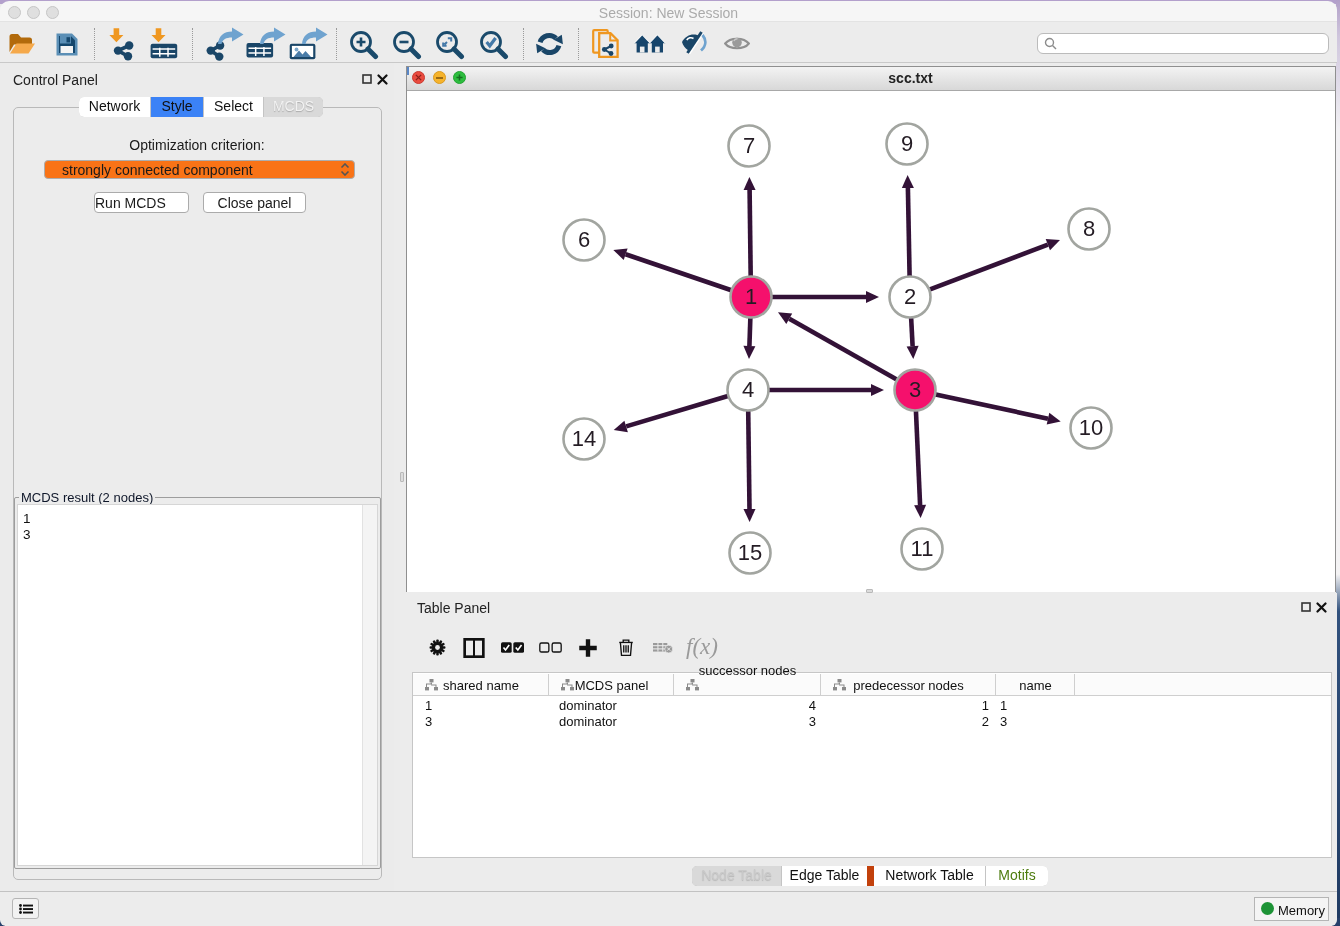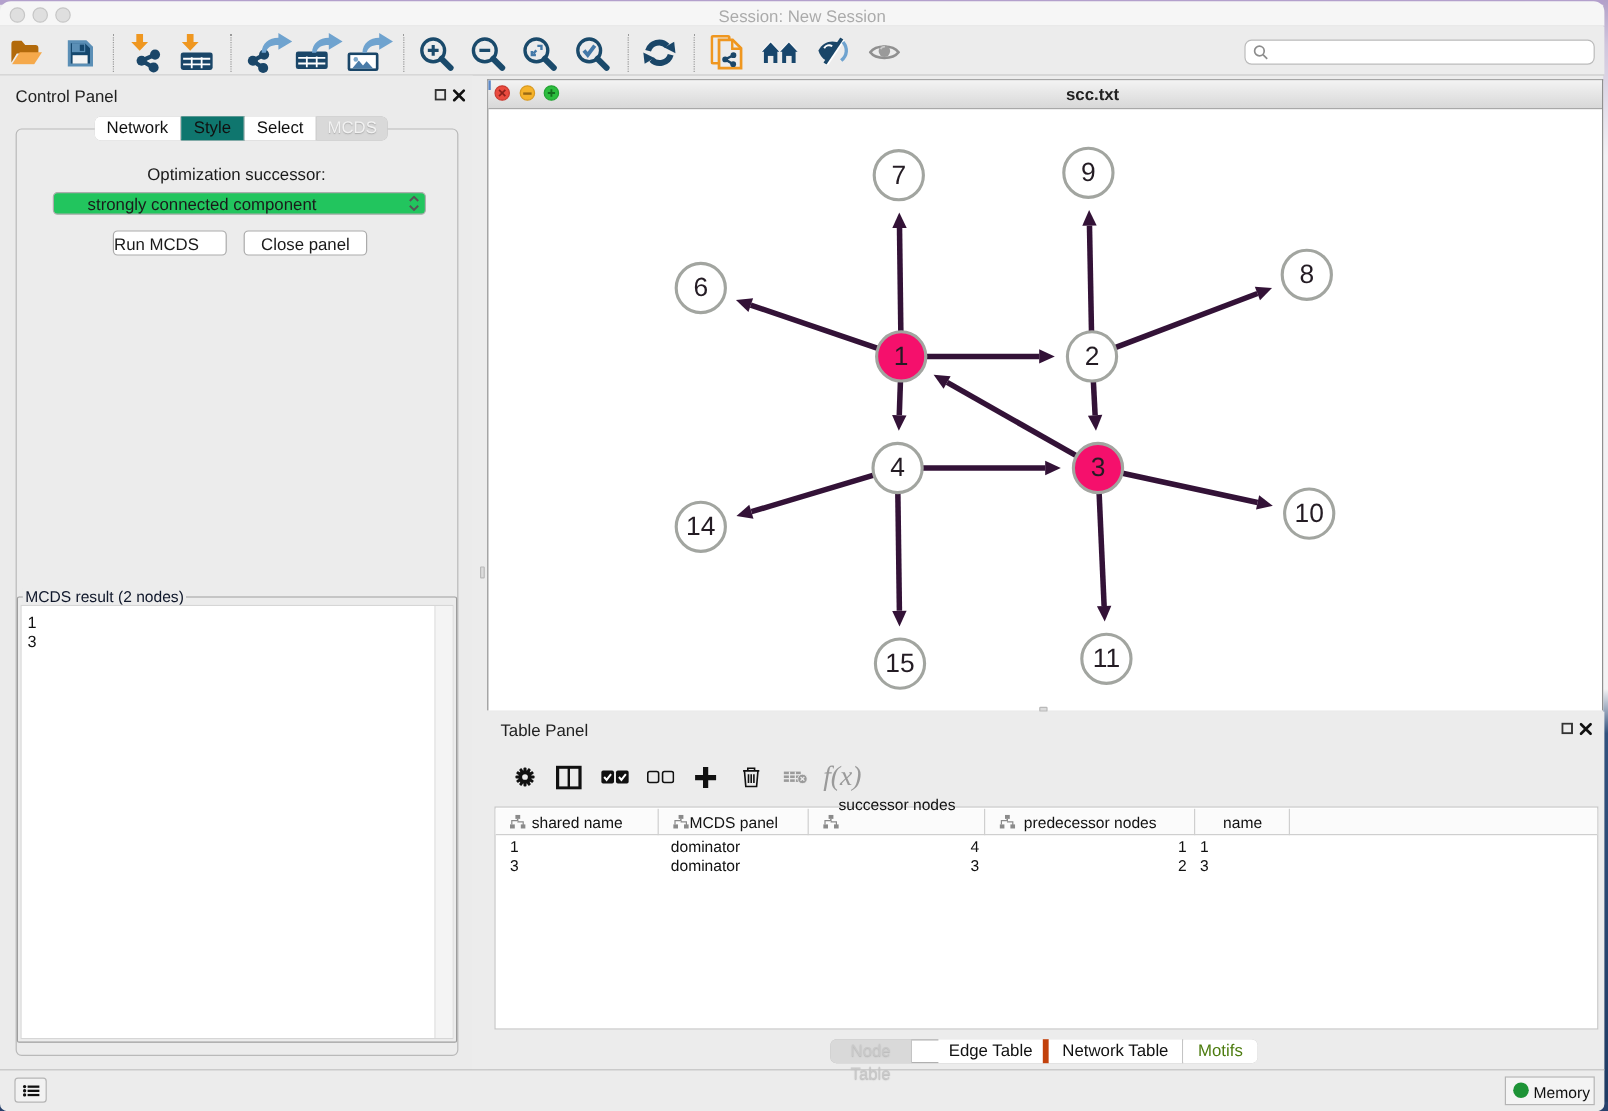--- a/index.html
+++ b/index.html
@@ -157,26 +157,26 @@
     <rect x="1" y="1" width="8" height="8" fill="none" stroke="#333" stroke-width="1.6"></rect>
   </svg>
 <svg class="ic" style="left:377px;top:74px" width="11" height="11" viewBox="0 0 11 11">
     <path d="M1.5 1.5 L9.5 9.5 M9.5 1.5 L1.5 9.5" stroke="#111" stroke-width="2.2" stroke-linecap="round"></path>
   </svg>
 
 <div class="abs" style="left:13px;top:107px;width:369px;height:773px;border:1px solid #b9b9b9;border-radius:5px;background:#ececec"></div>
 
 <div class="abs" style="left:79px;top:97px;width:244px;height:20px;border:1px solid #b0b0b0;border-radius:5px;background:#fff"></div>
 <div class="abs" style="left:79px;top:97px;width:72px;height:20px;border-right:1px solid #c4c4c4;font-size:14px;color:#111;text-align:center;line-height:19px;border-radius:5px 0 0 5px;background:#fff">Network</div>
-<div class="abs" style="left:151px;top:97px;width:53px;height:20px;border-right:1px solid #c4c4c4;font-size:14px;color:#111;text-align:center;line-height:19px;background:#0f766e">Style</div>
+<div class="abs" style="left:151px;top:97px;width:53px;height:20px;border-right:1px solid #c4c4c4;font-size:14px;color:#111;text-align:center;line-height:19px;background:#3b82f6">Style</div>
 <div class="abs" style="left:204px;top:97px;width:60px;height:20px;border-right:1px solid #c4c4c4;font-size:14px;color:#111;text-align:center;line-height:19px;background:#fff">Select</div>
 <div class="abs" style="left:264px;top:97px;width:59px;height:20px;font-size:14px;color:#f2f2f2;text-align:center;line-height:19px;border-radius:0 5px 5px 0;background:#d9d9d9;text-shadow:0 1px 1px #aaa">MCDS</div>
 
-<div class="abs" style="left:0px;top:137px;width:394px;text-align:center;font-size:14px;color:#1a1a1a">Optimization successor:</div>
-<div class="abs" style="left:44px;top:160px;width:311px;height:19px;background:#22c55e;border:1px solid #adadad;border-radius:4px;font-size:14px;color:#1a1a1a;line-height:18px;padding-left:28px">strongly connected component</div>
+<div class="abs" style="left:0px;top:137px;width:394px;text-align:center;font-size:14px;color:#1a1a1a">Optimization criterion:</div>
+<div class="abs" style="left:44px;top:160px;width:311px;height:19px;background:#f97316;border:1px solid #adadad;border-radius:4px;font-size:14px;color:#1a1a1a;line-height:18px;padding-left:17px">strongly connected component</div>
 <svg class="ic" style="left:340px;top:163px" width="10" height="13" viewBox="0 0 10 13">
     <path d="M1.5 4.5 L5 1 L8.5 4.5 M1.5 8.5 L5 12 L8.5 8.5" stroke="#555" stroke-width="1.6" fill="none"></path>
   </svg>
 <div class="abs" style="left:94px;top:192px;width:95px;height:21px;background:#fff;border:1px solid #ababab;border-radius:4px;font-size:14px;color:#1a1a1a;line-height:20px">Run MCDS</div>
 <div class="abs" style="left:203px;top:192px;width:103px;height:21px;background:#fff;border:1px solid #ababab;border-radius:4px;font-size:14px;color:#1a1a1a;text-align:center;line-height:20px">Close panel</div>
 
 <div class="abs" style="left:14px;top:497px;width:367px;height:372px;border:1px solid #9d9d9d;border-radius:2px"></div>
 <div class="abs" style="left:19px;top:490px;background:#ececec;font-size:13px;color:#0f172a;padding:0 2px">MCDS result (2 nodes)</div>
 <div class="abs" style="left:17px;top:504px;width:361px;height:362px;background:#fff;border:1px solid #d6d6d6"></div>
 <div class="abs" style="left:362px;top:505px;width:15px;height:360px;background:#f4f4f4;border-left:1px solid #e2e2e2"></div>
@@ -369,22 +369,22 @@
 <div class="abs" style="left:674px;top:698px;width:142px;text-align:right;font-size:13px;color:#111">4</div>
 <div class="abs" style="left:821px;top:698px;width:168px;text-align:right;font-size:13px;color:#111">1</div>
 <div class="abs" style="left:1000px;top:698px;font-size:13px;color:#111">1</div>
 <div class="abs" style="left:425px;top:714px;font-size:13px;color:#111">3</div>
 <div class="abs" style="left:559px;top:714px;font-size:13px;color:#111">dominator</div>
 <div class="abs" style="left:674px;top:714px;width:142px;text-align:right;font-size:13px;color:#111">3</div>
 <div class="abs" style="left:821px;top:714px;width:168px;text-align:right;font-size:13px;color:#111">2</div>
 <div class="abs" style="left:1000px;top:714px;font-size:13px;color:#111">3</div>
 
 <div class="abs" style="left:692px;top:866px;width:356px;height:20px;border:1px solid #b0b0b0;border-radius:5px;background:#fff"></div>
-<div class="abs" style="left:692px;top:866px;width:68px;height:20px;font-size:14px;color:#c9c9c9;text-align:center;line-height:19px;border-radius:5px 0 0 5px;background:#d9d9d9;text-shadow:0 1px 1px #b5b5b5;border-right:1px solid #c4c4c4">Node Table</div>
-<div class="abs" style="left:782px;top:866px;width:92px;height:20px;font-size:14px;color:#111;text-align:center;line-height:19px;background:#fff;border-right:5px solid #c2410c">Edge Table</div>
+<div class="abs" style="left:692px;top:866px;width:90px;height:20px;font-size:14px;color:#c9c9c9;text-align:center;line-height:19px;border-radius:5px 0 0 5px;background:#d9d9d9;text-shadow:0 1px 1px #b5b5b5;border-right:1px solid #c4c4c4">Node Table</div>
+<div class="abs" style="left:782px;top:866px;width:92px;height:20px;font-size:14px;color:#111;text-align:center;line-height:19px;background:#fff;border-right:7px solid #c2410c">Edge Table</div>
 <div class="abs" style="left:874px;top:866px;width:112px;height:20px;font-size:14px;color:#111;text-align:center;line-height:19px;background:#fff;border-right:1px solid #c4c4c4">Network Table</div>
 <div class="abs" style="left:986px;top:866px;width:62px;height:20px;font-size:14px;color:#4d7c0f;text-align:center;line-height:19px;border-radius:0 5px 5px 0;background:#fff">Motifs</div>
 
 <div class="abs" style="left:0;top:891px;width:1337px;height:1px;background:#c2c2c2"></div>
 <div class="abs" style="left:12px;top:898px;width:27px;height:21px;background:#f2f2f2;border:1px solid #b5b5b5;border-radius:3px"></div>
 <svg class="ic" style="left:19px;top:904px" width="14" height="10" viewBox="0 0 14 10">
     <g fill="#111">
       <circle cx="1.5" cy="1.5" r="1.4"></circle>
       <circle cx="1.5" cy="5" r="1.4"></circle>
       <circle cx="1.5" cy="8.5" r="1.4"></circle>

